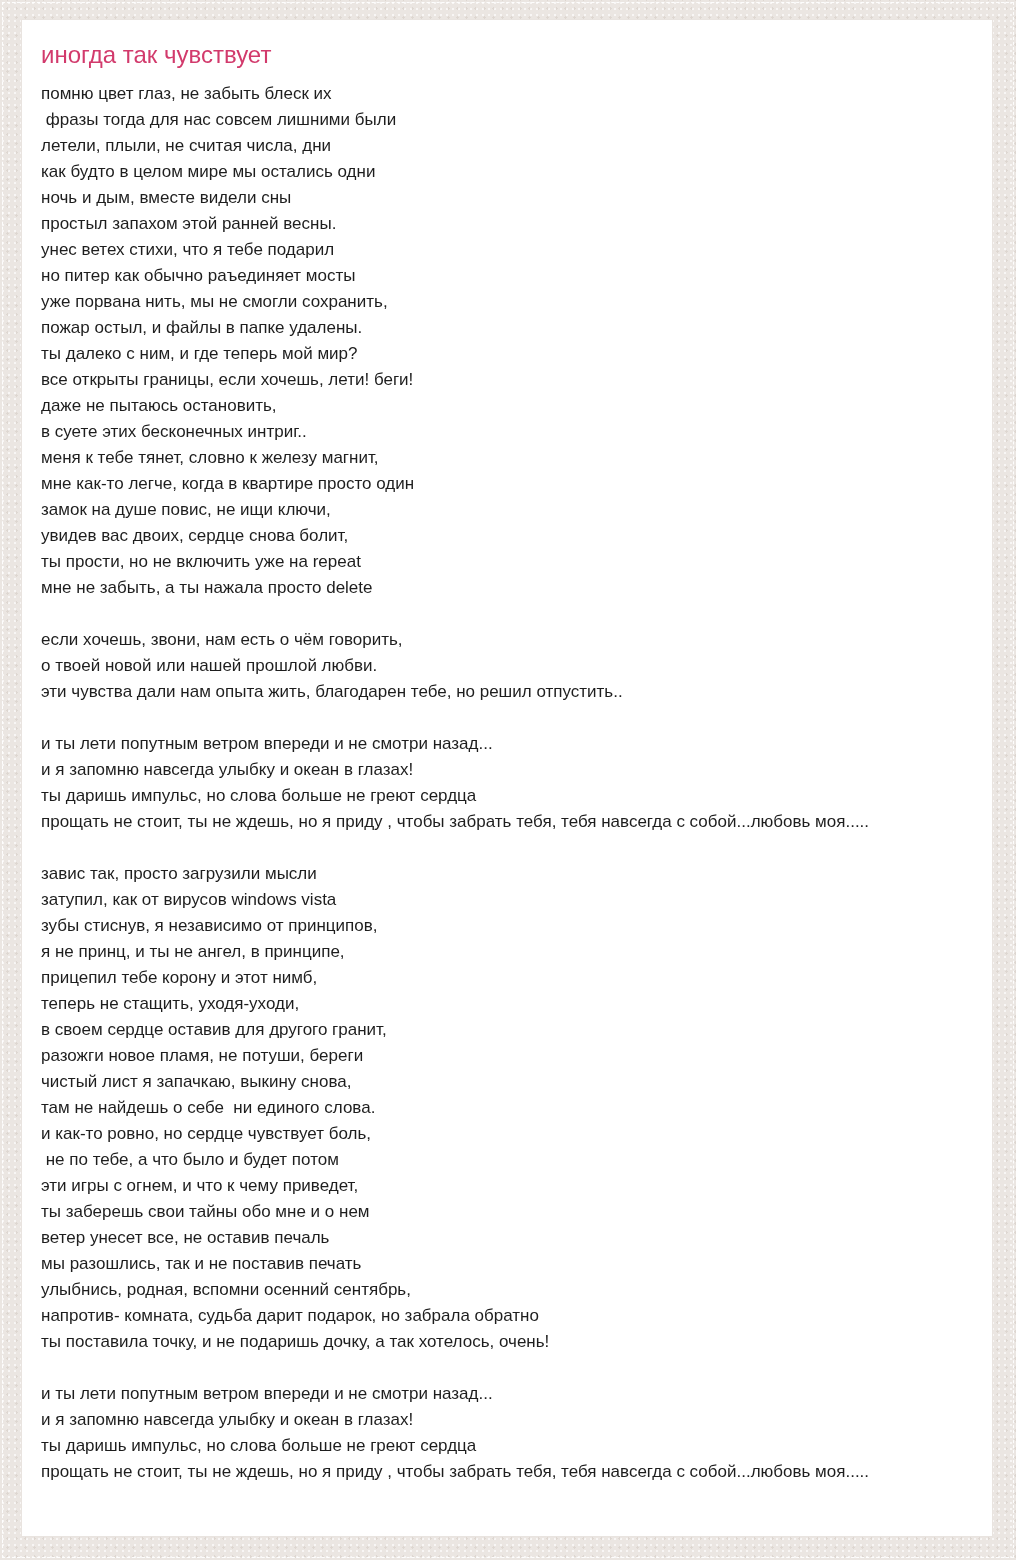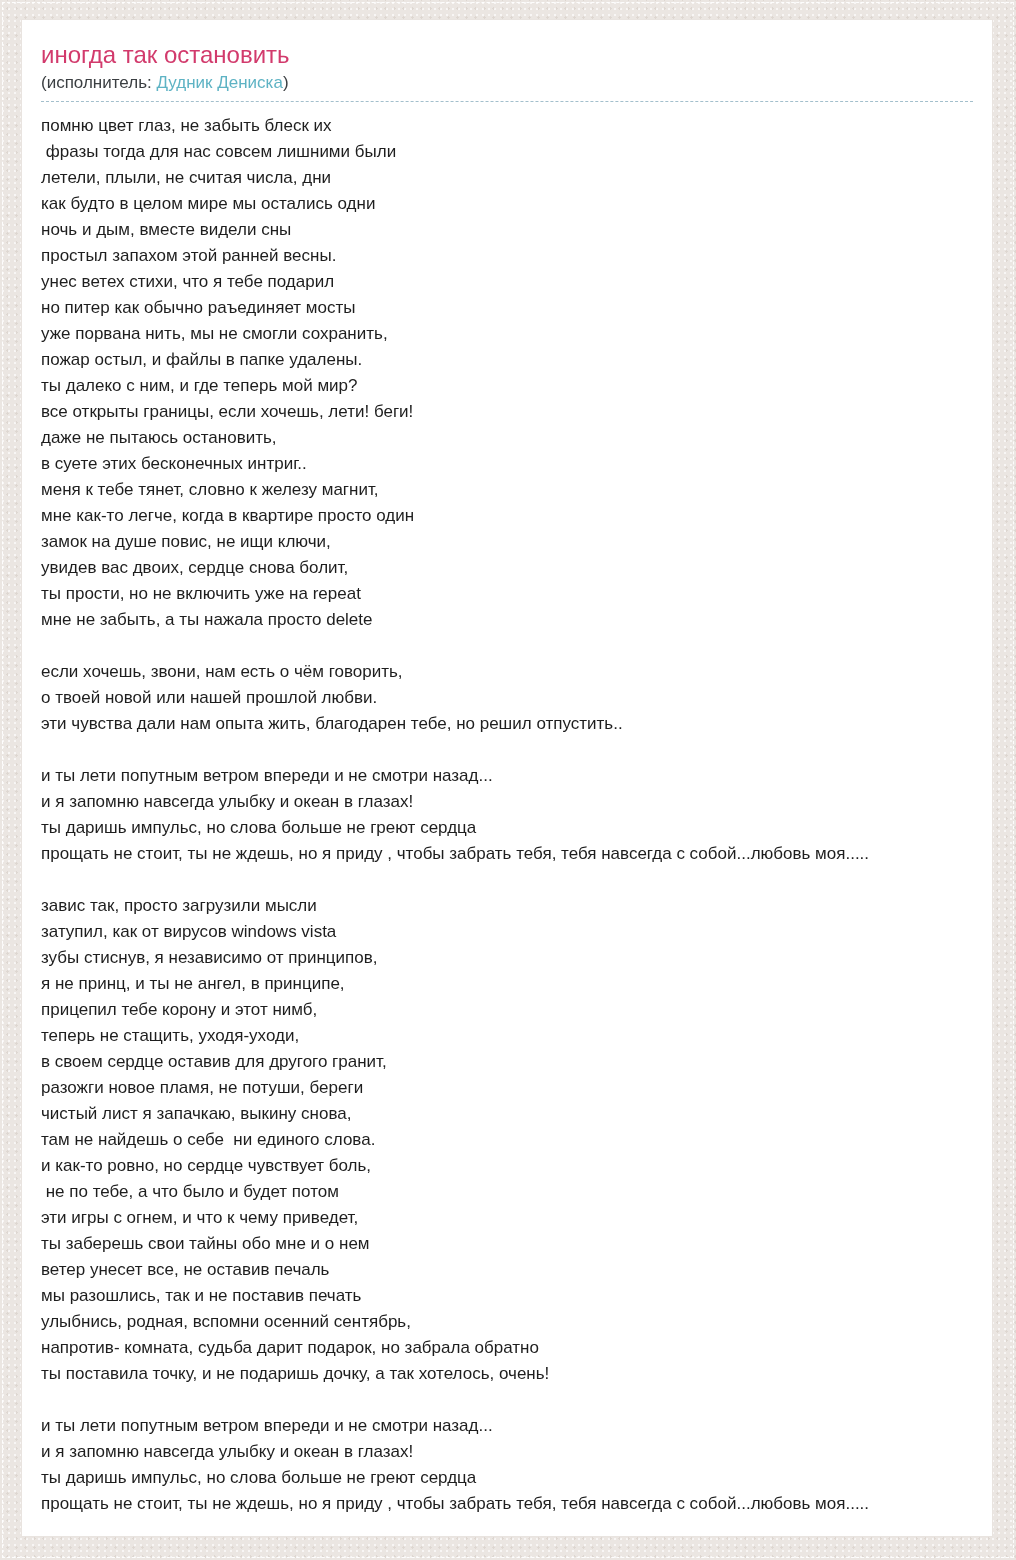--- a/index.html
+++ b/index.html
@@ -63,25 +63,22 @@
     white-space:pre;
   }
 </style>
 </head>
 <body>
 
 <div class="page">
   <div class="frame"></div>
 
   <div class="card">
-    <h1 class="song-title">иногда так остановить</h1>
+    <h1 class="song-title">иногда так чувствует</h1>
 
-    <div class="artist-line">
-      <span>(исполнитель: </span><a>Дудник Дениска</a><span>)</span>
-    </div>
 
     <pre class="lyrics">помню цвет глаз, не забыть блеск их
  фразы тогда для нас совсем лишними были
 летели, плыли, не считая числа, дни
 как будто в целом мире мы остались одни
 ночь и дым, вместе видели сны
 простыл запахом этой ранней весны.
 унес ветех стихи, что я тебе подарил
 но питер как обычно раъединяет мосты
 уже порвана нить, мы не смогли сохранить,

